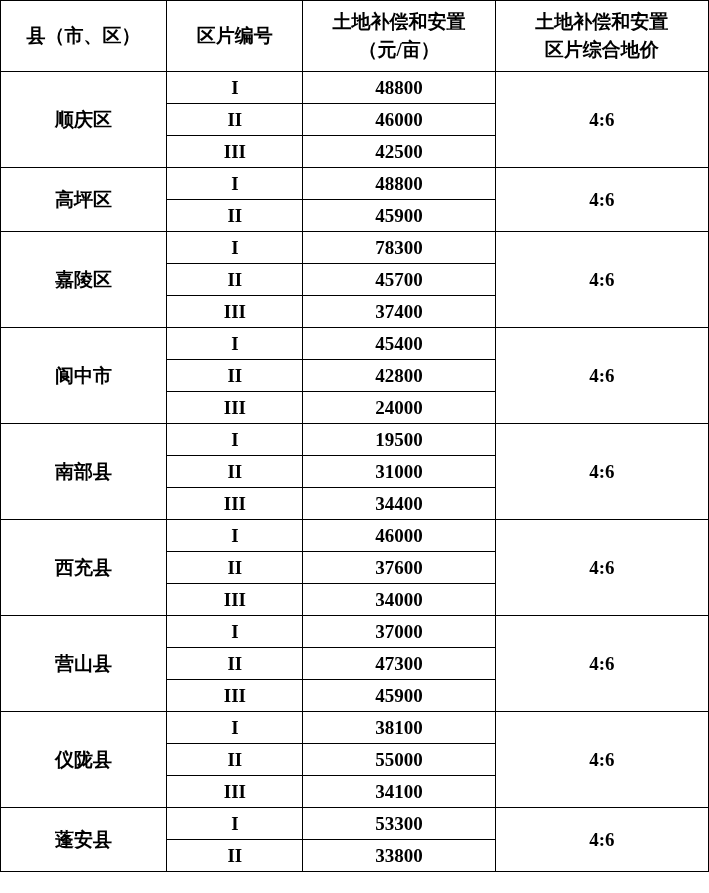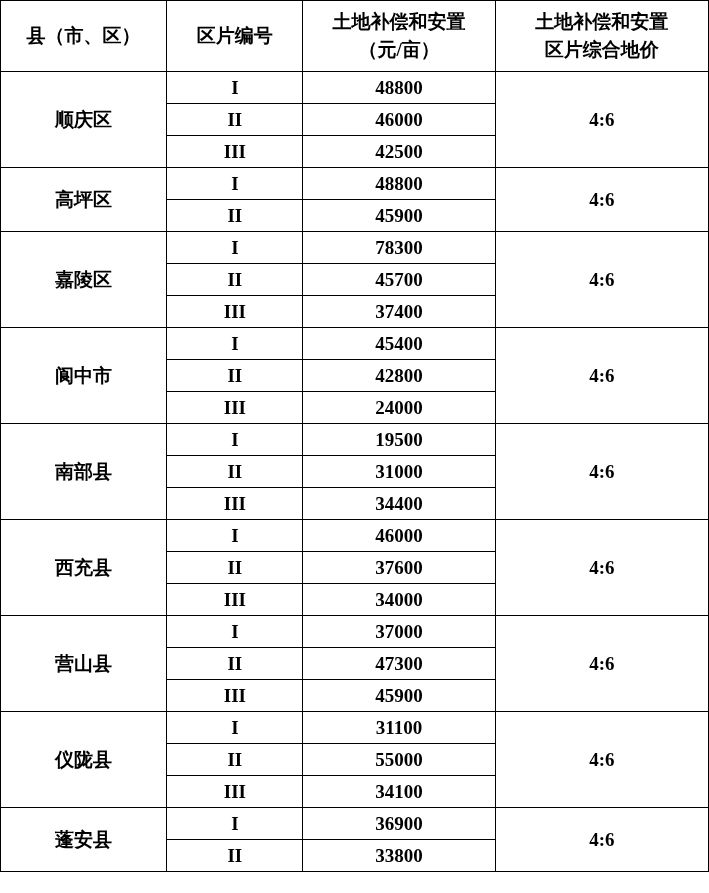--- a/index.html
+++ b/index.html
@@ -178,35 +178,35 @@
         <td class="zone-cell">II</td>
         <td class="price-cell">47300</td>
       </tr>
       <tr>
         <td class="zone-cell">III</td>
         <td class="price-cell">45900</td>
       </tr>
       <tr>
         <td class="county-cell" rowspan="3">仪陇县</td>
         <td class="zone-cell">I</td>
-        <td class="price-cell">31100</td>
+        <td class="price-cell">38100</td>
         <td class="ratio-cell" rowspan="3">4:6</td>
       </tr>
       <tr>
         <td class="zone-cell">II</td>
         <td class="price-cell">55000</td>
       </tr>
       <tr>
         <td class="zone-cell">III</td>
         <td class="price-cell">34100</td>
       </tr>
       <tr>
         <td class="county-cell" rowspan="2">蓬安县</td>
         <td class="zone-cell">I</td>
-        <td class="price-cell">36900</td>
+        <td class="price-cell">53300</td>
         <td class="ratio-cell" rowspan="2">4:6</td>
       </tr>
       <tr>
         <td class="zone-cell">II</td>
         <td class="price-cell">33800</td>
       </tr>
     </tbody>
 </table>
 
 </body></html>

